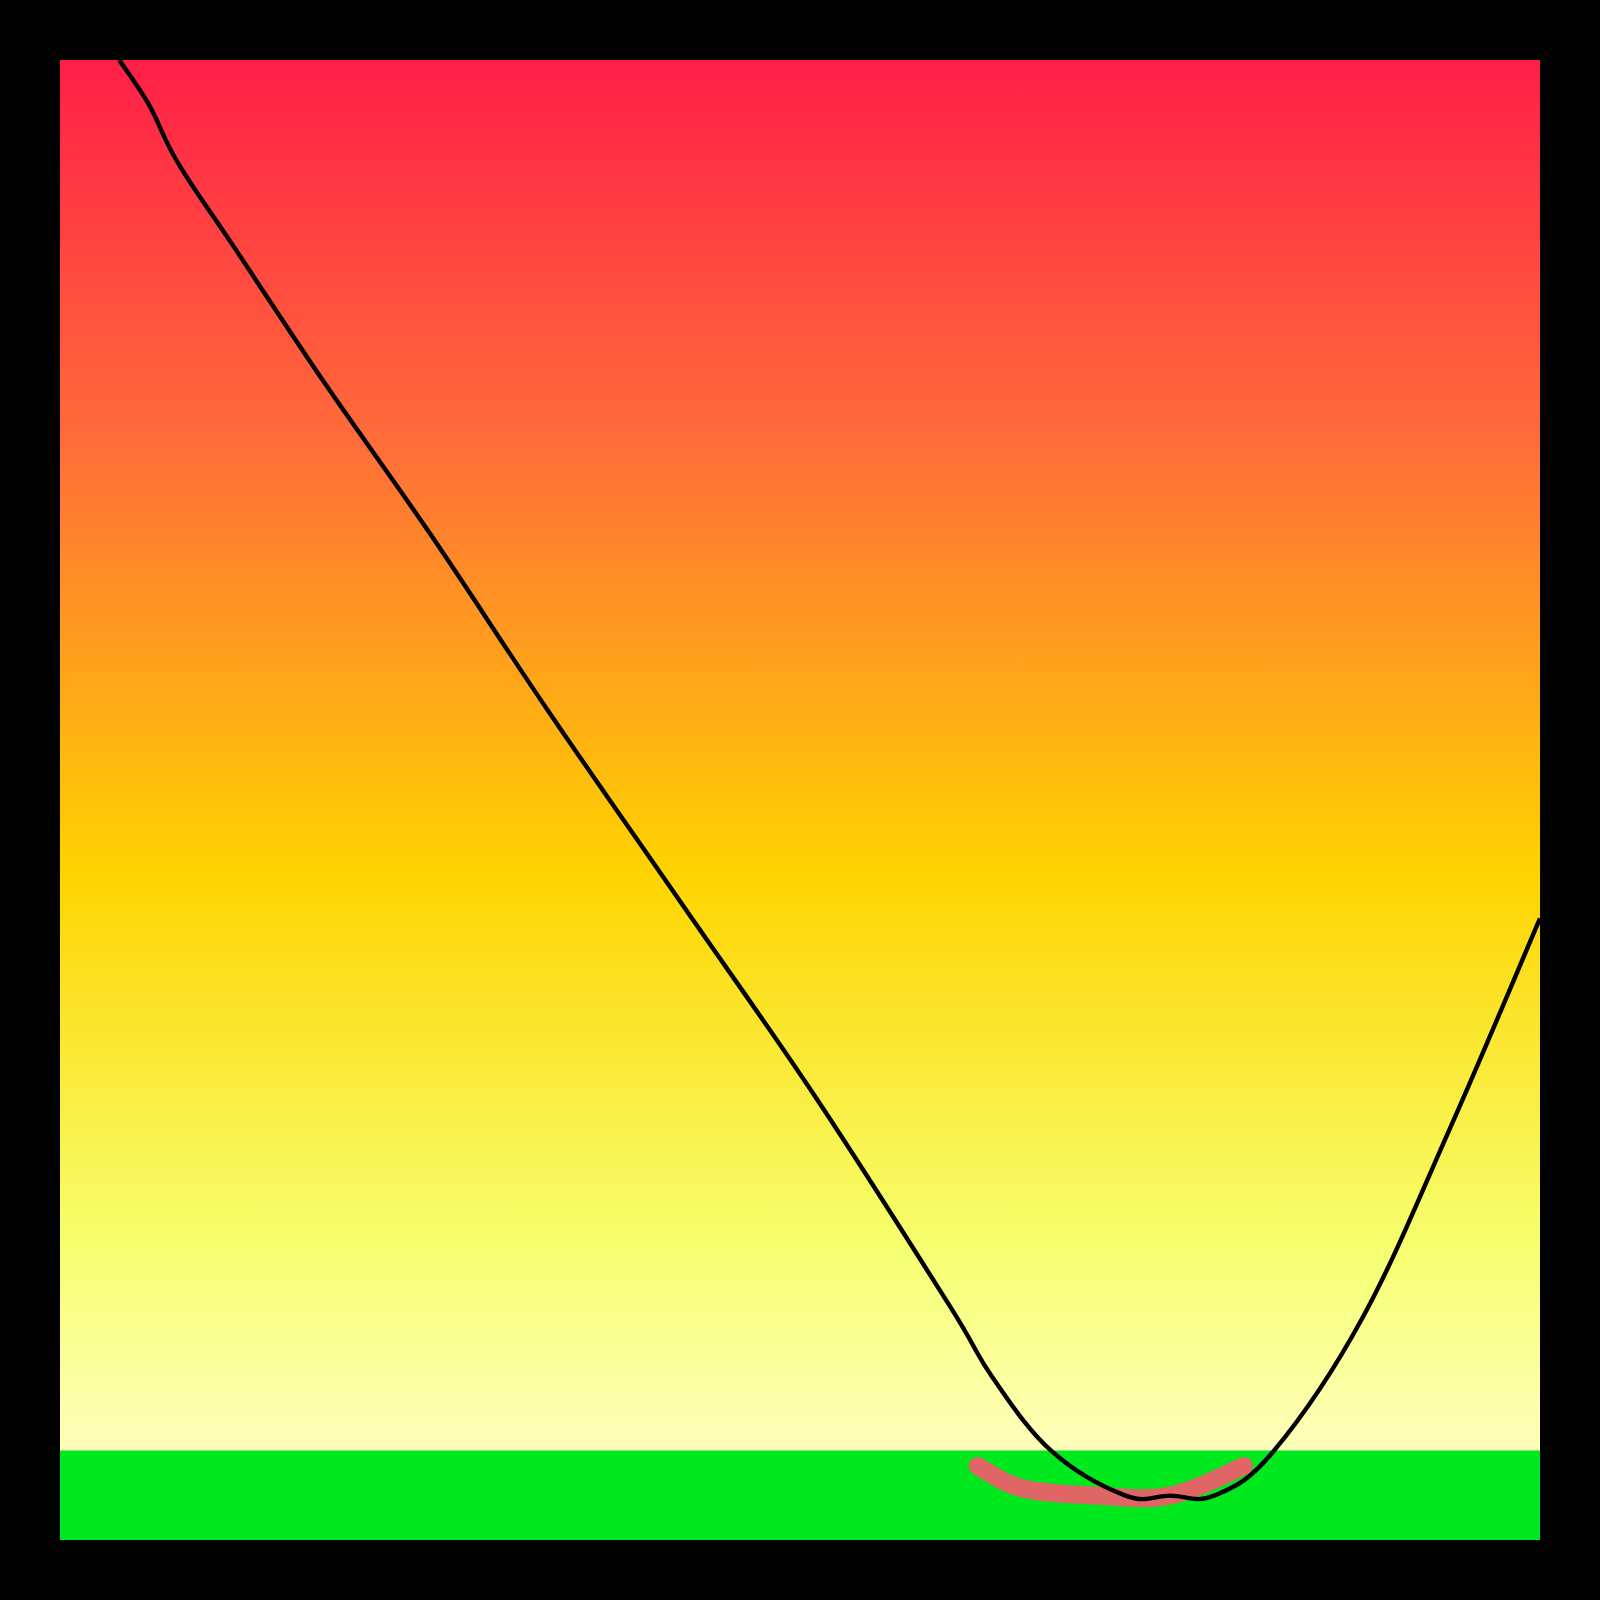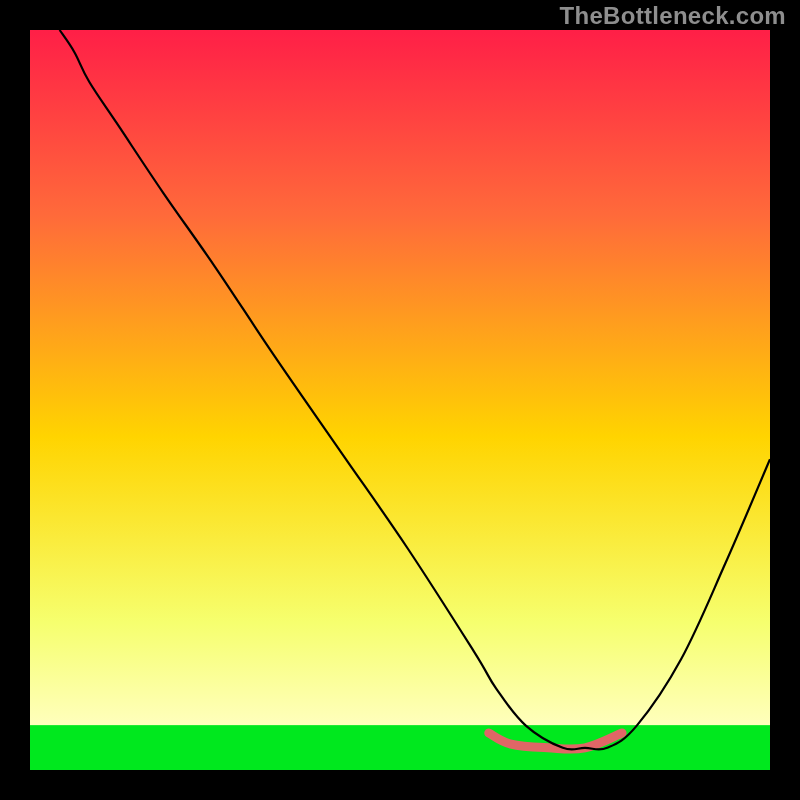--- a/index.html
+++ b/index.html
@@ -46,21 +46,20 @@
     stroke-linejoin: round;
   }
   .green-band {
     fill: #00e81e;
   }
 </style>
 </head>
 <body>
 
 <div class="frame">
-  <div class="watermark">TheBottleneck.com</div>
 
   <div class="plot-wrap">
     <svg class="plot" viewBox="0 0 740 740">
       <defs>
         <linearGradient id="bg-grad" x1="0" y1="0" x2="0" y2="1">
             <stop offset="0%" stop-color="#ff1f47"></stop>
             <stop offset="25%" stop-color="#ff6a3a"></stop>
             <stop offset="55.00000000000001%" stop-color="#ffd400"></stop>
             <stop offset="80%" stop-color="#f6ff6e"></stop>
             <stop offset="93.89999999999999%" stop-color="#ffffbc"></stop>

